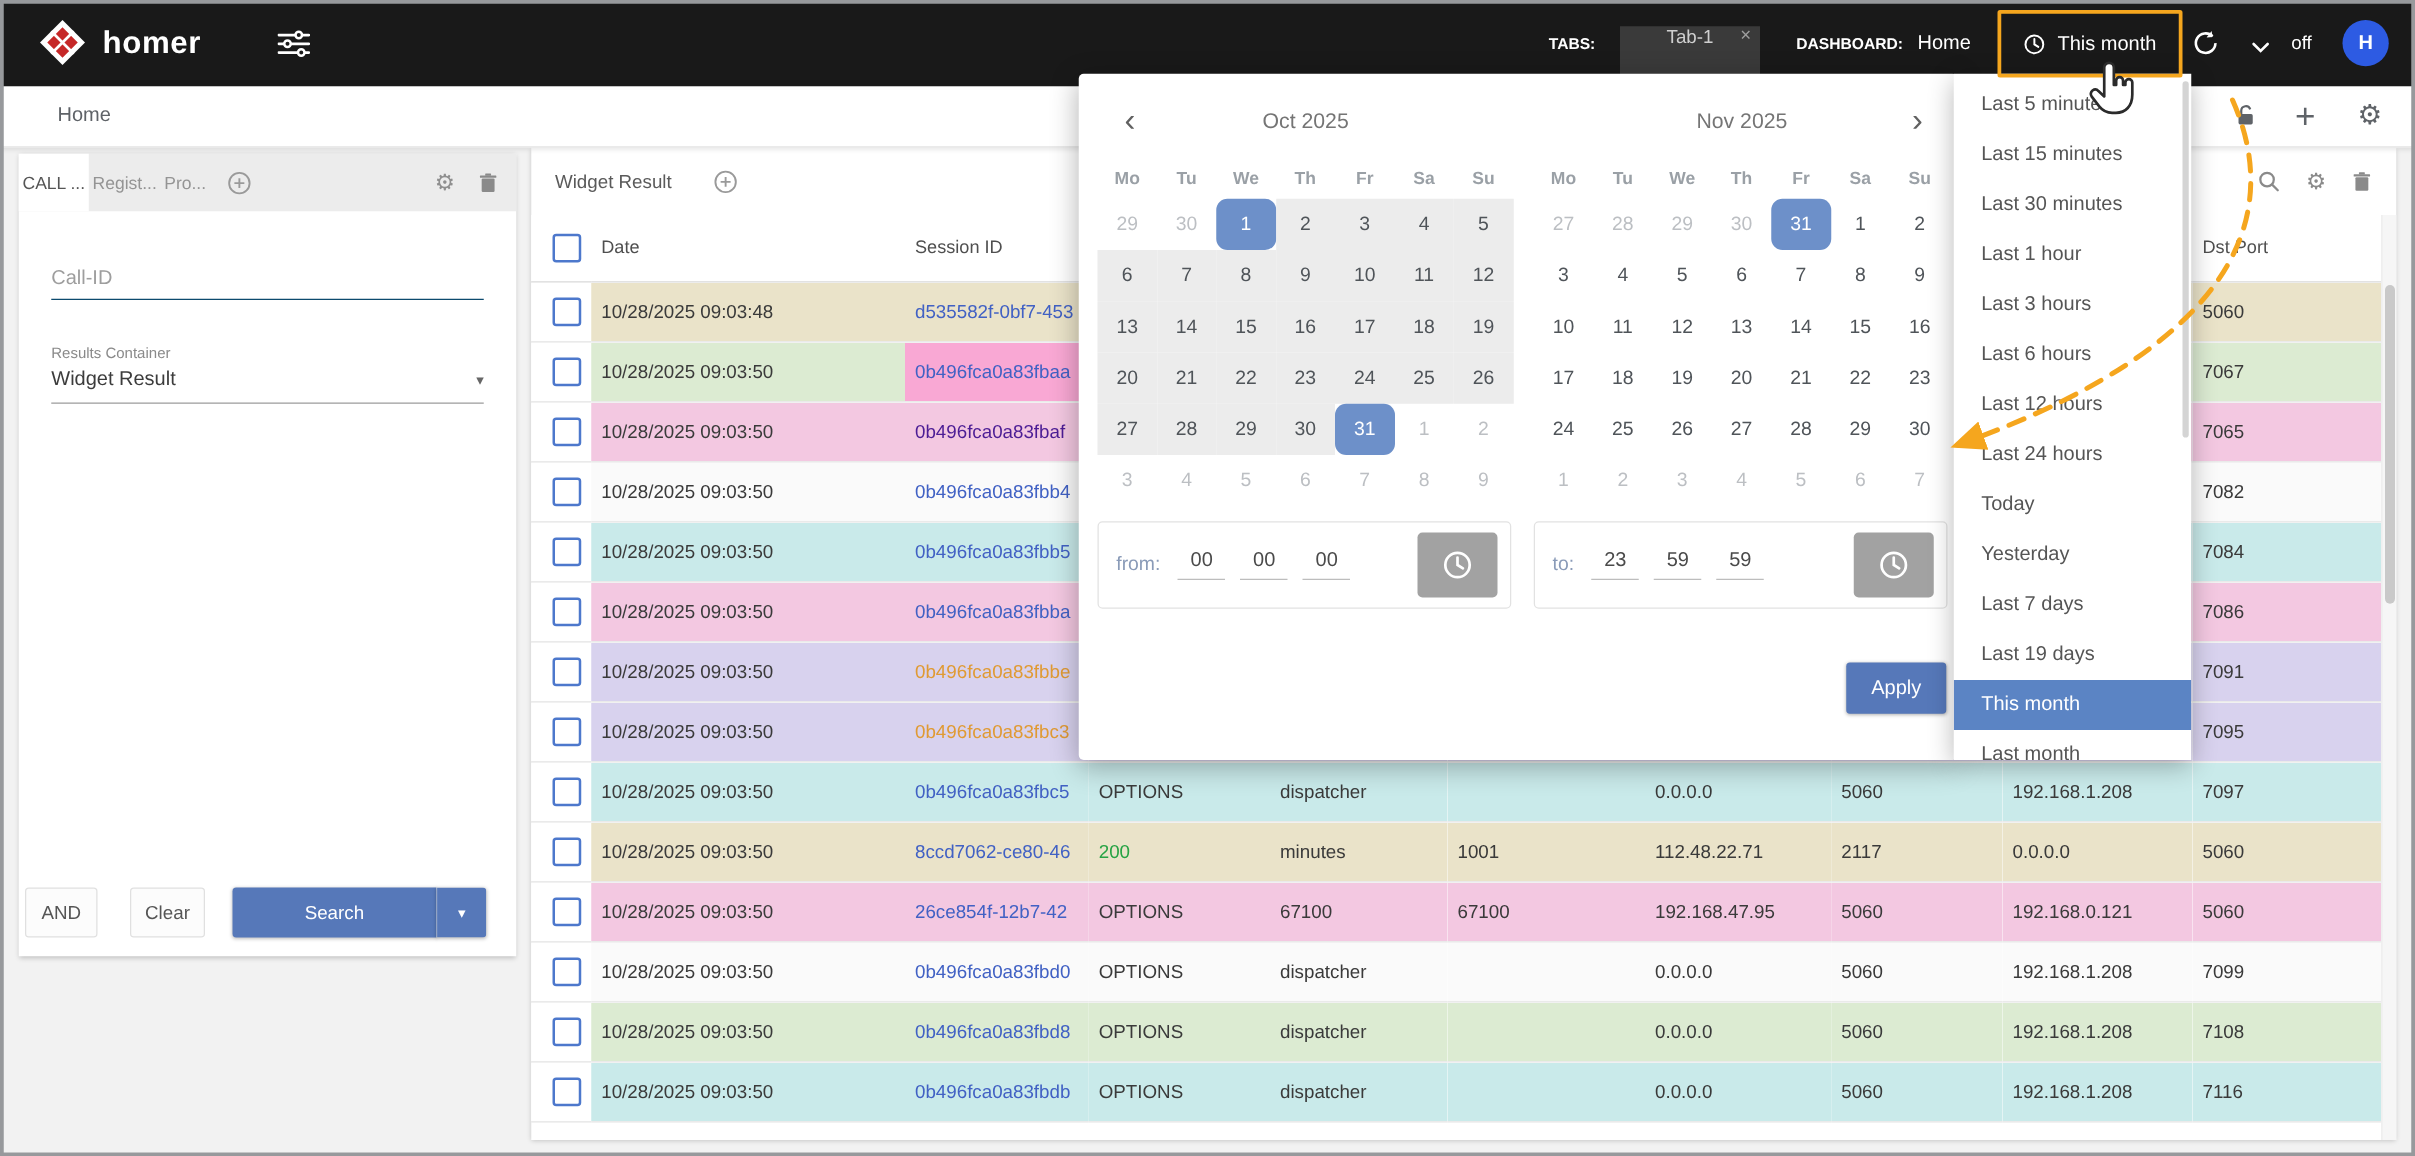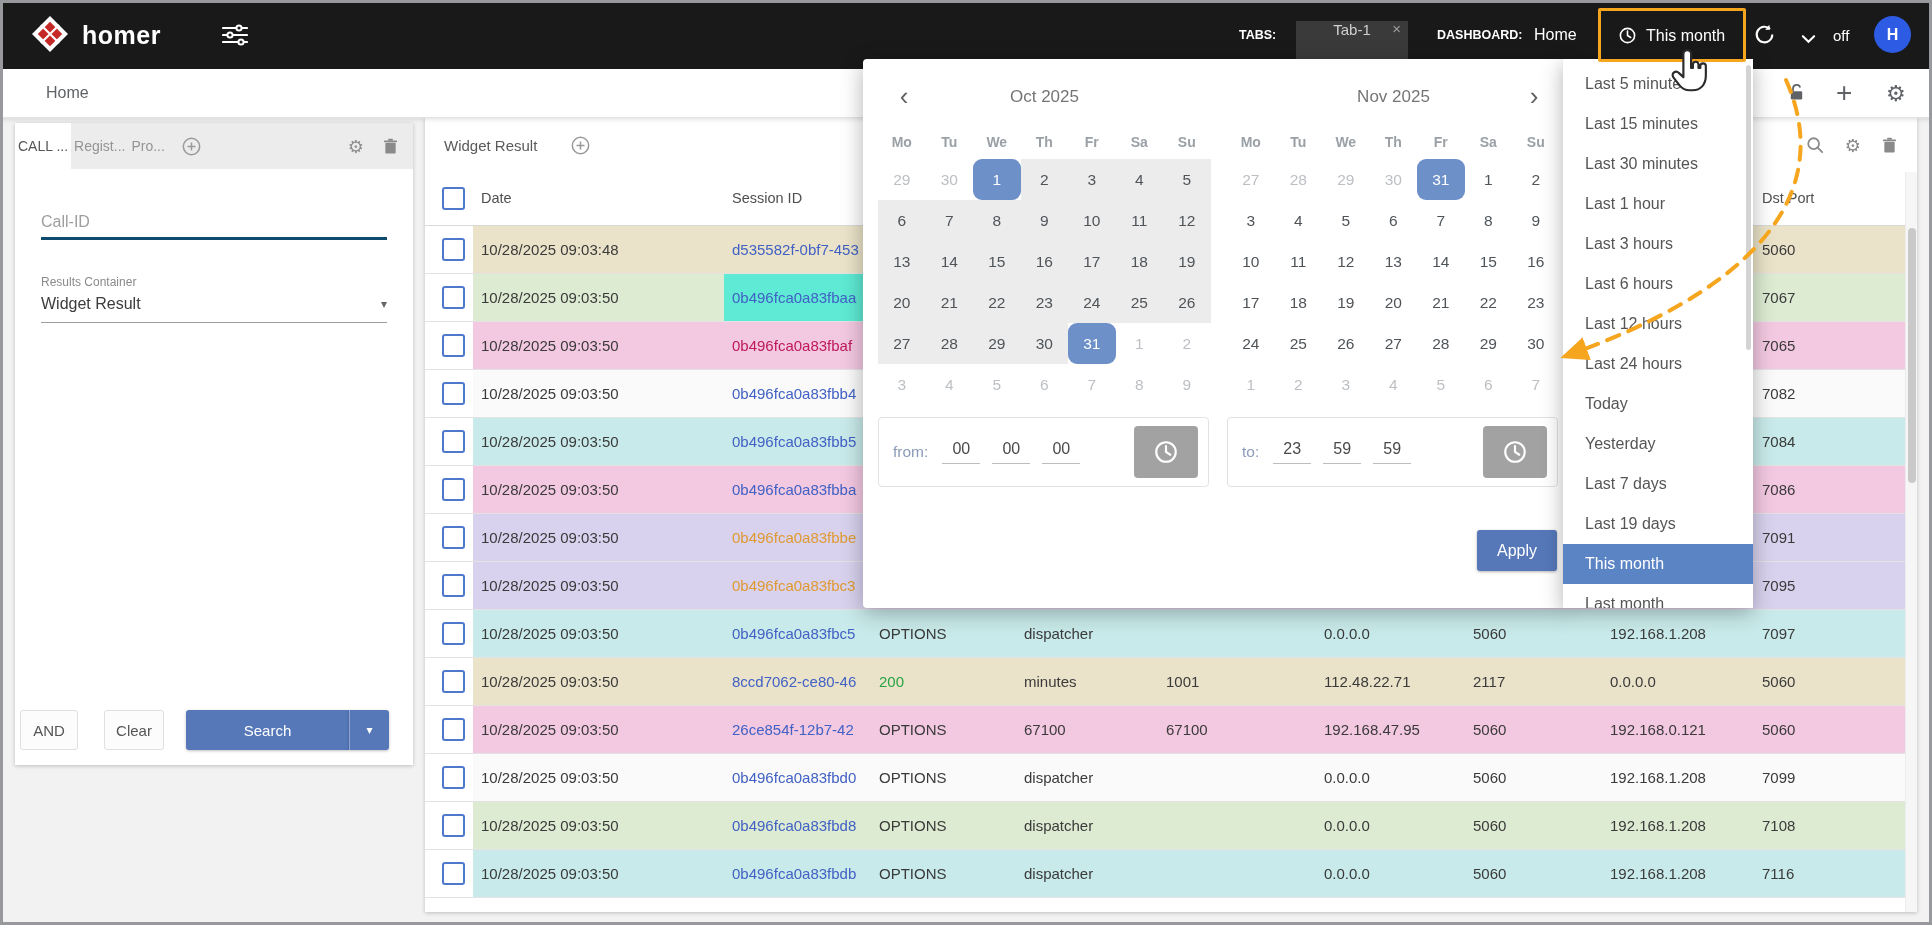--- a/index.html
+++ b/index.html
@@ -31,21 +31,21 @@
   .uni-icon { font-family:"DejaVu Sans", sans-serif; }
 
   
   .search-panel { position:absolute; left:15px; top:123px; width:398px; height:642px; background:#fff; box-shadow:0 1px 4px rgba(0,0,0,.22); z-index:2; }
   .ftabs { display:flex; align-items:center; height:46px; background:#ececec; }
   .ftab { height:100%; display:flex; align-items:center; padding:0 3px; font-size:14px; color:#949494; cursor:pointer; white-space:nowrap; }
   .ftab.active { background:#fff; color:#555; }
   .ftabs .icon-btn { margin-left:14px; cursor:pointer; display:flex; }
   .ftabs .right-icons { margin-left:auto; display:flex; gap:19px; padding-right:15px; align-items:center; }
   .field-block { padding:0 26px; }
-  .callid-input { margin-top:37px; width:100%; border:none; outline:none; border-bottom:3px solid #0c4a6e; height:34px; font-size:16px; font-family:"Liberation Sans",sans-serif; color:#333; background:transparent; }
+  .callid-input { margin-top:37px; width:100%; border:none; outline:none; border-bottom:1px solid #0c4a6e; height:34px; font-size:16px; font-family:"Liberation Sans",sans-serif; color:#333; background:transparent; }
   .callid-input::placeholder { color:#9e9e9e; opacity:1; }
   .rc-label { margin-top:35px; font-size:12px; color:#8a8a8a; }
   .rc-select { margin-top:6px; border-bottom:1px solid #9c9c9c; display:flex; justify-content:space-between; align-items:center; padding-bottom:9px; cursor:pointer; }
   .rc-value { font-size:16px; color:#3c3c3c; }
   .rc-caret { font-size:12px; color:#666; }
   .panel-footer { position:absolute; left:0; right:0; bottom:15px; height:40px; }
   .pf-btn { position:absolute; top:0; height:40px; display:flex; align-items:center; justify-content:center; font-size:15px; border-radius:3px; cursor:pointer; }
   .pf-flat { background:#fcfcfc; border:1px solid #e0e0e0; color:#555; }
   .btn-and { left:5px; width:58px; }
   .btn-clear { left:89px; width:60px; }
@@ -277,35 +277,35 @@
     <td style="background: rgb(234, 227, 201);"></td>
     <td style="background: rgb(234, 227, 201);"></td>
     <td style="background: rgb(234, 227, 201);"></td>
     <td style="background: rgb(234, 227, 201);">5060</td>
   </tr>
           <tr>
     <td class="cb-cell">
               <div class="checkbox"></div>
             </td>
     <td style="background: rgb(220, 235, 210);">10/28/2025 09:03:50</td>
-    <td style="background: #5eead4; color: rgb(65, 97, 196);">0b496fca0a83fbaa</td>
+    <td style="background: #f9a8d4; color: rgb(65, 97, 196);">0b496fca0a83fbaa</td>
     <td style="background: rgb(220, 235, 210);"></td>
     <td style="background: rgb(220, 235, 210);"></td>
     <td style="background: rgb(220, 235, 210);"></td>
     <td style="background: rgb(220, 235, 210);"></td>
     <td style="background: rgb(220, 235, 210);"></td>
     <td style="background: rgb(220, 235, 210);"></td>
     <td style="background: rgb(220, 235, 210);">7067</td>
   </tr>
           <tr>
     <td class="cb-cell">
               <div class="checkbox"></div>
             </td>
     <td style="background: rgb(243, 200, 225);">10/28/2025 09:03:50</td>
-    <td style="background: rgb(243, 200, 225); color: #be185d;">0b496fca0a83fbaf</td>
+    <td style="background: rgb(243, 200, 225); color: #4c1d95;">0b496fca0a83fbaf</td>
     <td style="background: rgb(243, 200, 225);"></td>
     <td style="background: rgb(243, 200, 225);"></td>
     <td style="background: rgb(243, 200, 225);"></td>
     <td style="background: rgb(243, 200, 225);"></td>
     <td style="background: rgb(243, 200, 225);"></td>
     <td style="background: rgb(243, 200, 225);"></td>
     <td style="background: rgb(243, 200, 225);">7065</td>
   </tr>
           <tr>
     <td class="cb-cell">

